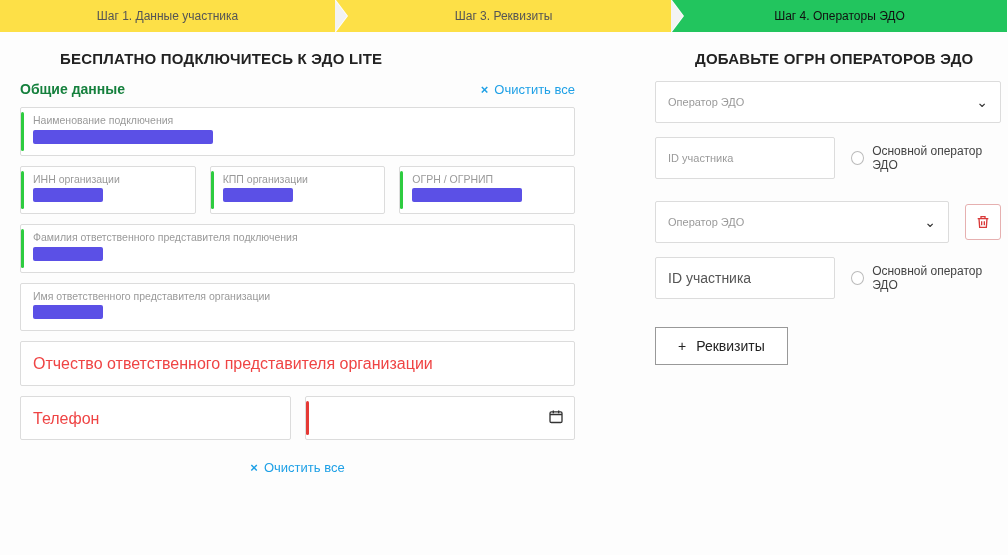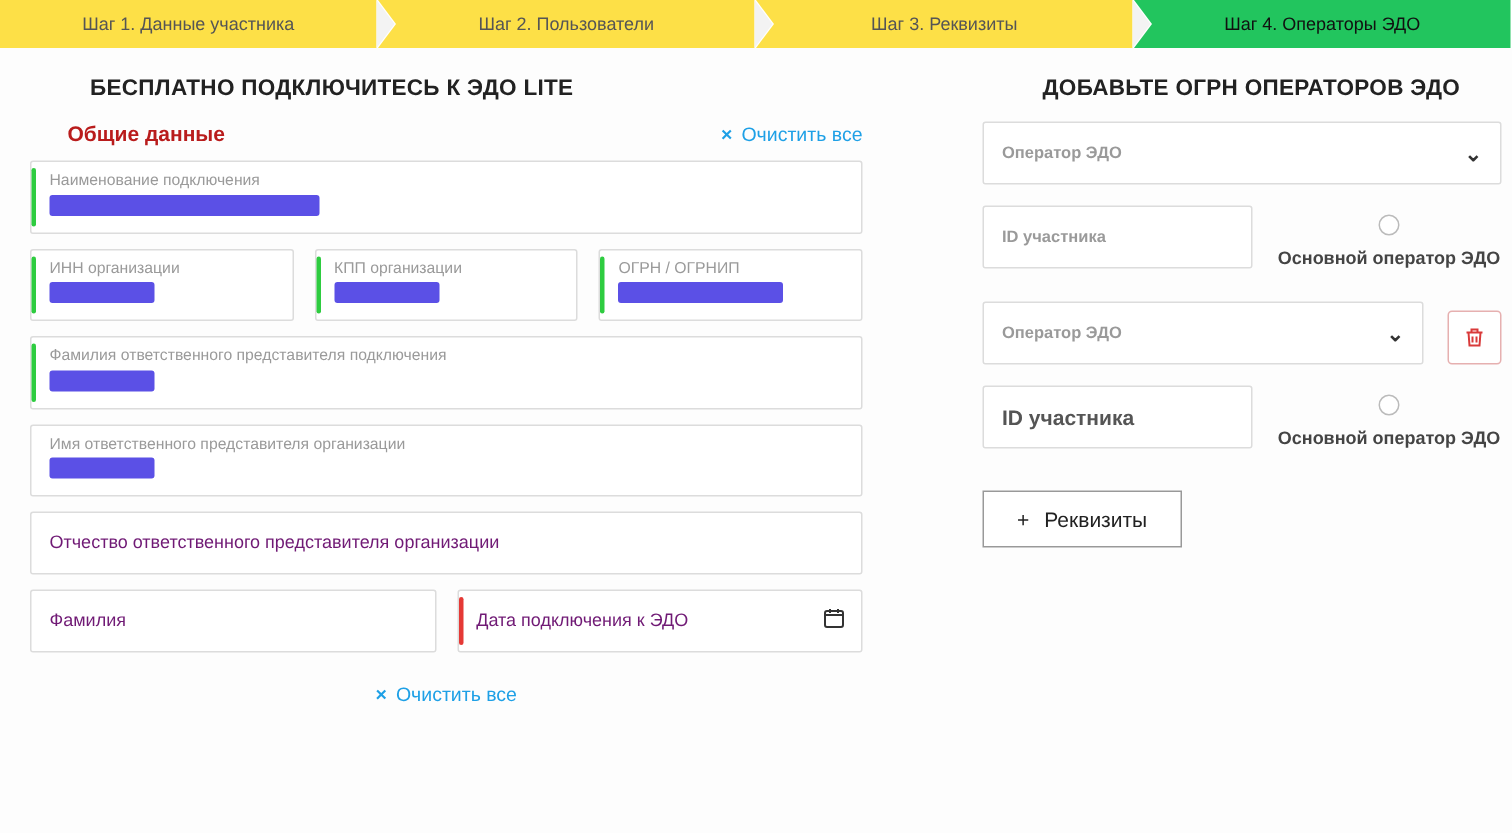--- a/index.html
+++ b/index.html
@@ -43,21 +43,21 @@
     border-left:12px solid #fff;
   }
   .step:first-child:before { display:none; }
 
   .content { display: flex; padding: 18px 20px 0 20px; gap: 80px; }
   .col-left { flex: 0 0 555px; }
   .col-right { flex: 1; }
 
   h2 { font-size: 15px; font-weight: 700; color: #222; margin-bottom: 14px; letter-spacing: 0.2px; margin-left: 40px; }
   .section-head { display: flex; justify-content: space-between; align-items: center; margin-bottom: 10px; }
-  .section-title { font-size: 14px; font-weight: 600; color: #b91c1c; margin-left: 25px; }
+  .section-title { font-size: 14px; font-weight: 600; color: #15803d; }
   .clear-btn { color: #1ea0e6; font-size: 13px; cursor: pointer; display: flex; align-items: center; gap: 6px; }
   .clear-btn .x { font-weight: bold; }
 
   .field-row { display: flex; gap: 14px; margin-bottom: 10px; }
   .field {
     flex: 1;
     position: relative;
     background: #fff;
     border: 1px solid #dcdcdc;
     border-radius: 2px;
@@ -77,47 +77,47 @@
   .field-value {
     display: inline-block;
     height: 14px;
     background: #5b50e6;
     border-radius: 2px;
   }
   .w1 { width: 40px; }
   .w2 { width: 180px; }
   .w3 { width: 70px; }
   .w4 { width: 110px; }
-  .field.empty .field-label { font-size: 12px; color: #701a75; margin-top: 6px; }
+  .field.empty .field-label { font-size: 16px; color: #ef4444; margin-top: 6px; }
   .cal-icon {
     position: absolute;
     right: 10px; top: 50%;
     transform: translateY(-50%);
     font-size: 15px; color: #444;
   }
 
   
   .op-block { margin-bottom: 22px; }
-  .op-row { display: flex; align-items: flex-end; gap: 16px; margin-bottom: 14px; font-weight: bold; }
+  .op-row { display: flex; align-items: center; gap: 16px; margin-bottom: 14px; }
   .op-field {
     position: relative;
     border: 1px solid #dcdcdc;
     border-radius: 2px;
     padding: 12px 12px;
     flex: 1;
     background: #fff;
     min-height: 42px;
     display:flex;
     align-items:center;
   }
   .op-field.select { justify-content: space-between; padding: 8px 12px; }
   .op-field .ph { font-size: 11px; color: #9a9a9a; }
   .op-field .ph-large { font-size: 14px; color: #555; }
   .chev { font-size: 14px; color: #333; }
-  .radio-block { display: flex; align-items: center; gap: 8px; font-size: 12px; color: #444; min-width: 150px; flex-direction: column; }
+  .radio-block { display: flex; align-items: center; gap: 8px; font-size: 12px; color: #444; min-width: 150px; }
   .radio-circle {
     width: 14px; height: 14px; border-radius: 50%;
     border: 1.5px solid #bbb; background:#fff;
   }
   .del-btn {
     width: 36px; height: 36px;
     border: 1px solid #e6b0b0;
     border-radius: 3px;
     display: flex; align-items: center; justify-content: center;
     color: #d93a3a;
@@ -142,23 +142,20 @@
   }
 </style>
 </head>
 <body>
 
 <div class="stepper">
   <div class="step">
       <span>Шаг 1. Данные участника</span>
     </div>
   <div class="step">
-      <span>Шаг 2. Пользователи</span>
-    </div>
-  <div class="step">
       <span>Шаг 3. Реквизиты</span>
     </div>
   <div class="step active">
       <span>Шаг 4. Операторы ЭДО</span>
     </div>
 </div>
 
 <div class="content">
 
   <div class="col-left">
@@ -218,25 +215,24 @@
     <div class="field-row">
       <div class="field empty">
         <span class="indicator"></span>
         <span class="field-label">Отчество ответственного представителя организации</span>
       </div>
     </div>
 
     <div class="field-row">
       <div class="field empty">
         <span class="indicator"></span>
-        <span class="field-label">Фамилия</span>
+        <span class="field-label">Телефон</span>
       </div>
       <div class="field red empty">
         <span class="indicator"></span>
-        <span class="field-label">Дата подключения к ЭДО</span>
         <span class="cal-icon">
           <svg width="16" height="16" viewBox="0 0 24 24" fill="none" stroke="#333" stroke-width="2">
               <rect x="3" y="5" width="18" height="16" rx="2"></rect>
               <path d="M3 9h18M8 3v4M16 3v4"></path>
             </svg>
         </span>
       </div>
     </div>
 
     <div class="bottom-clear">

